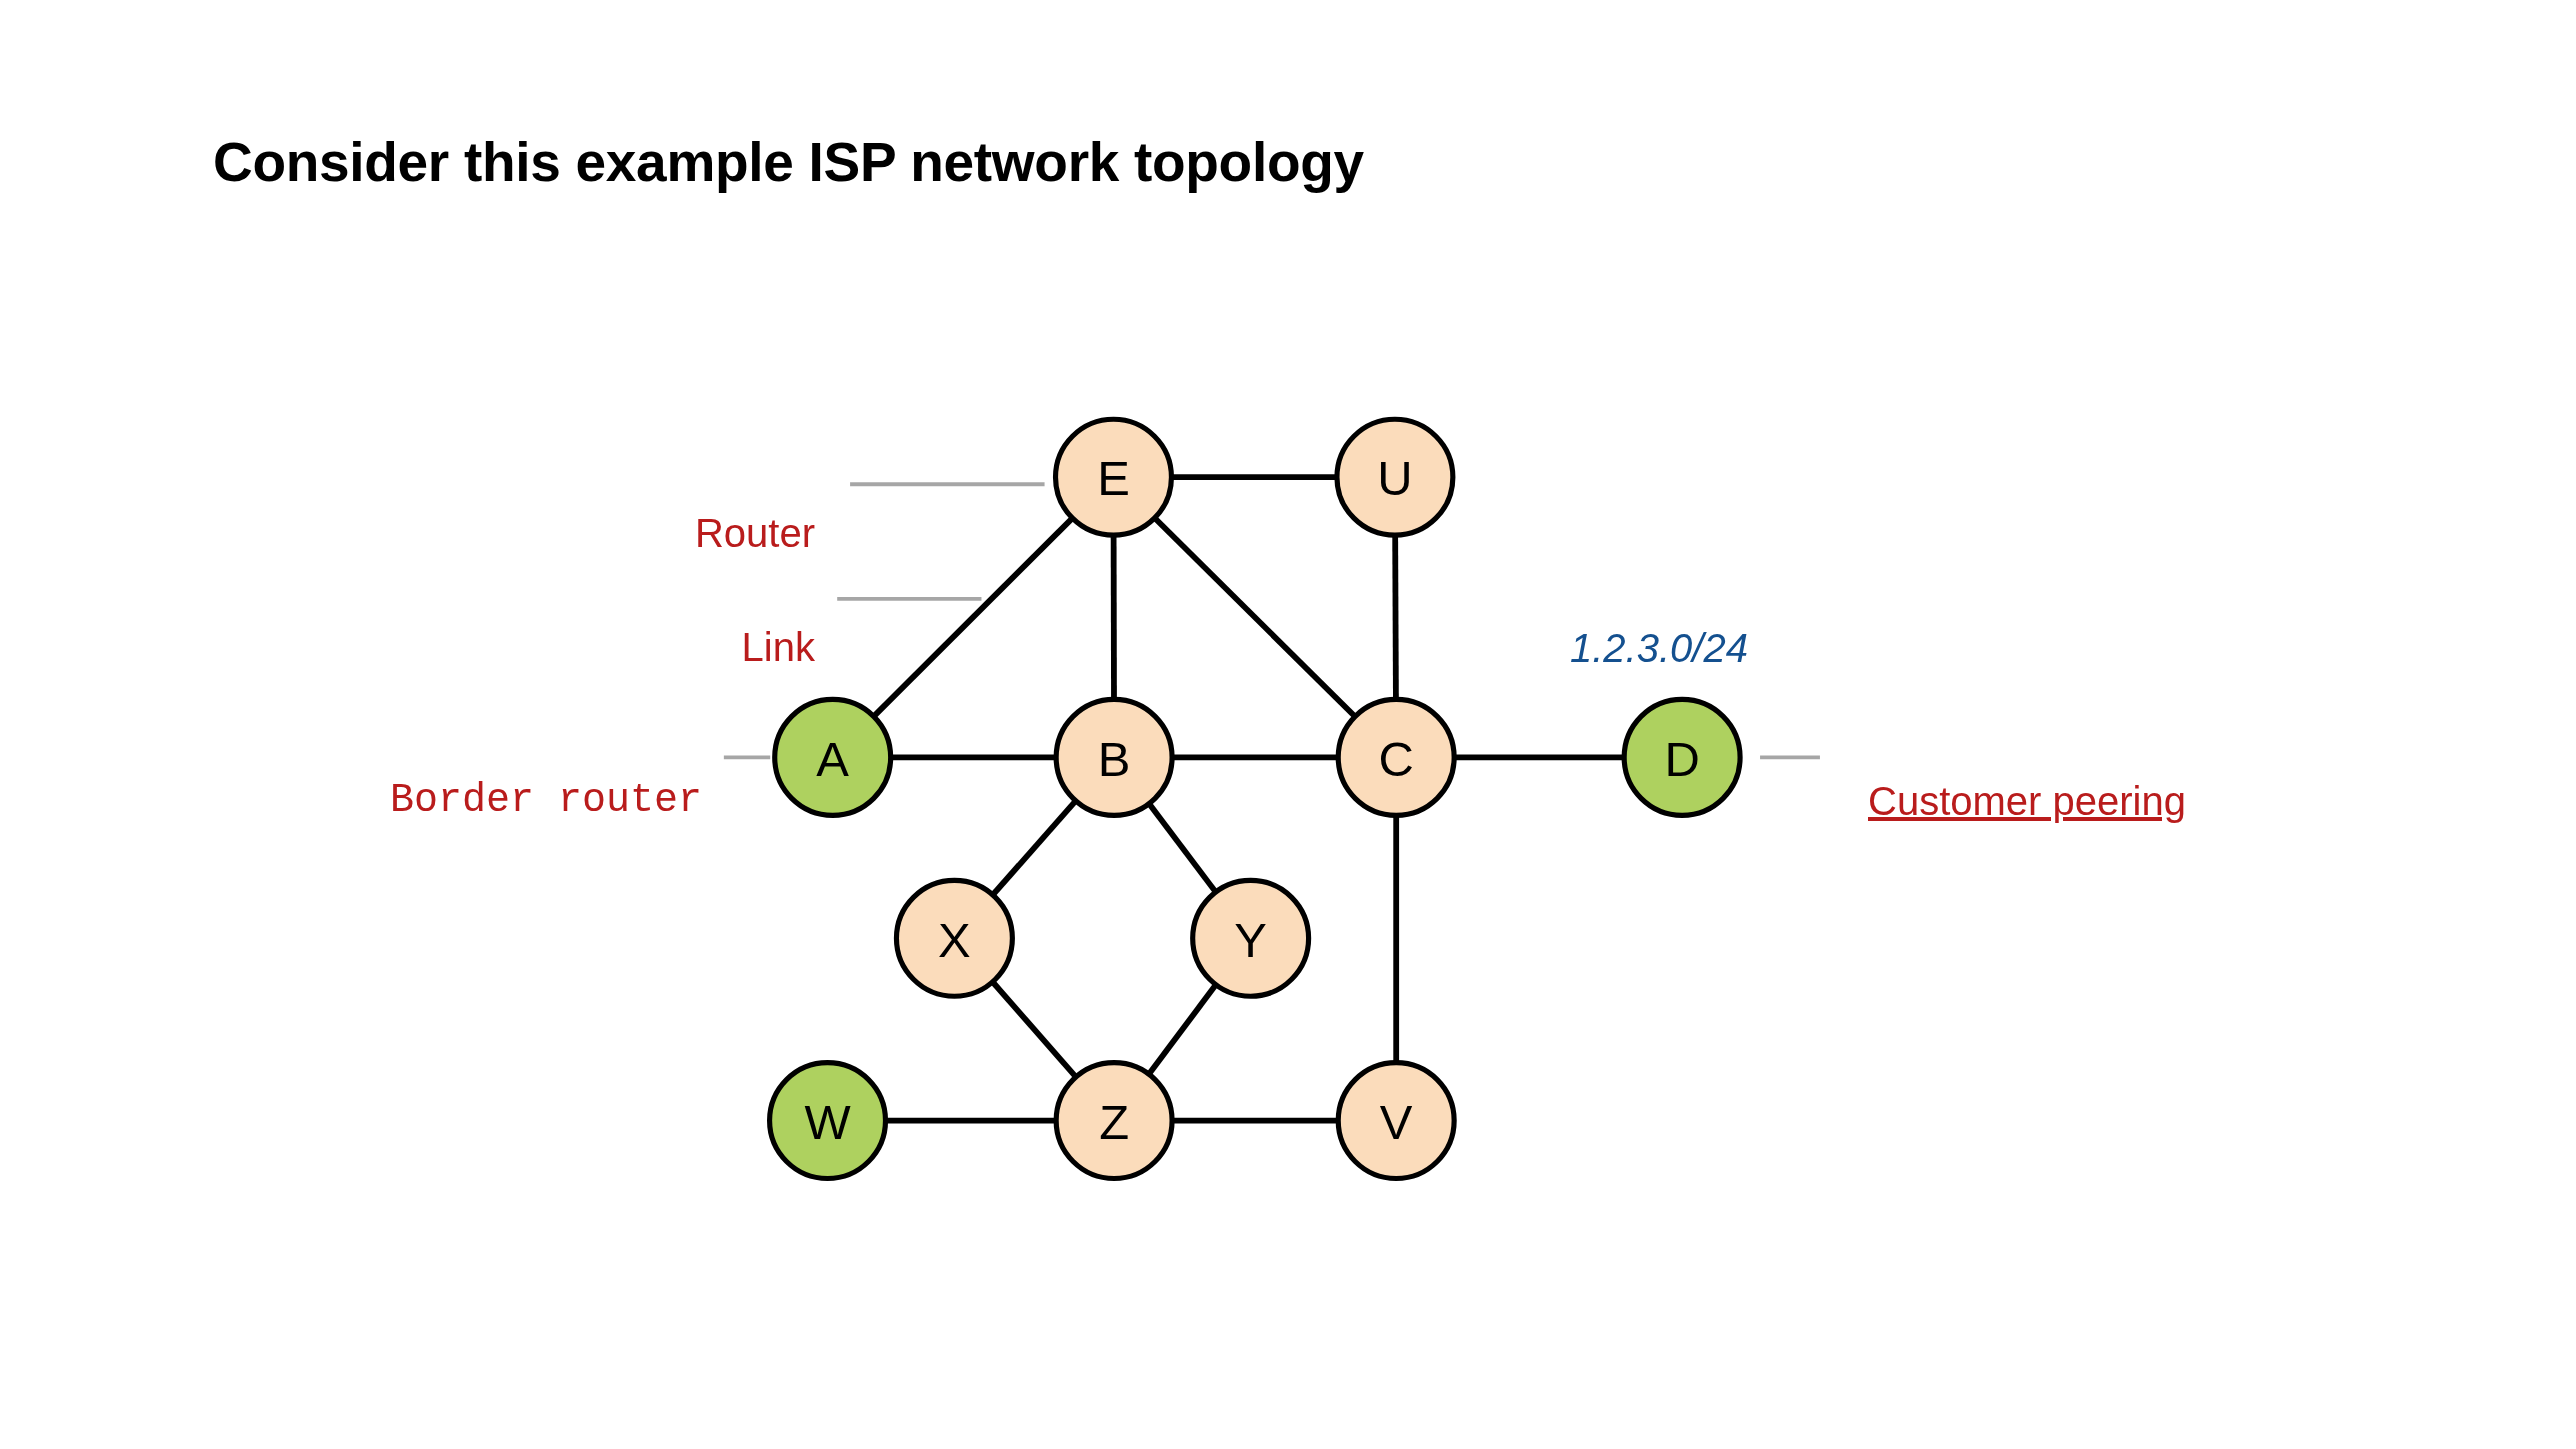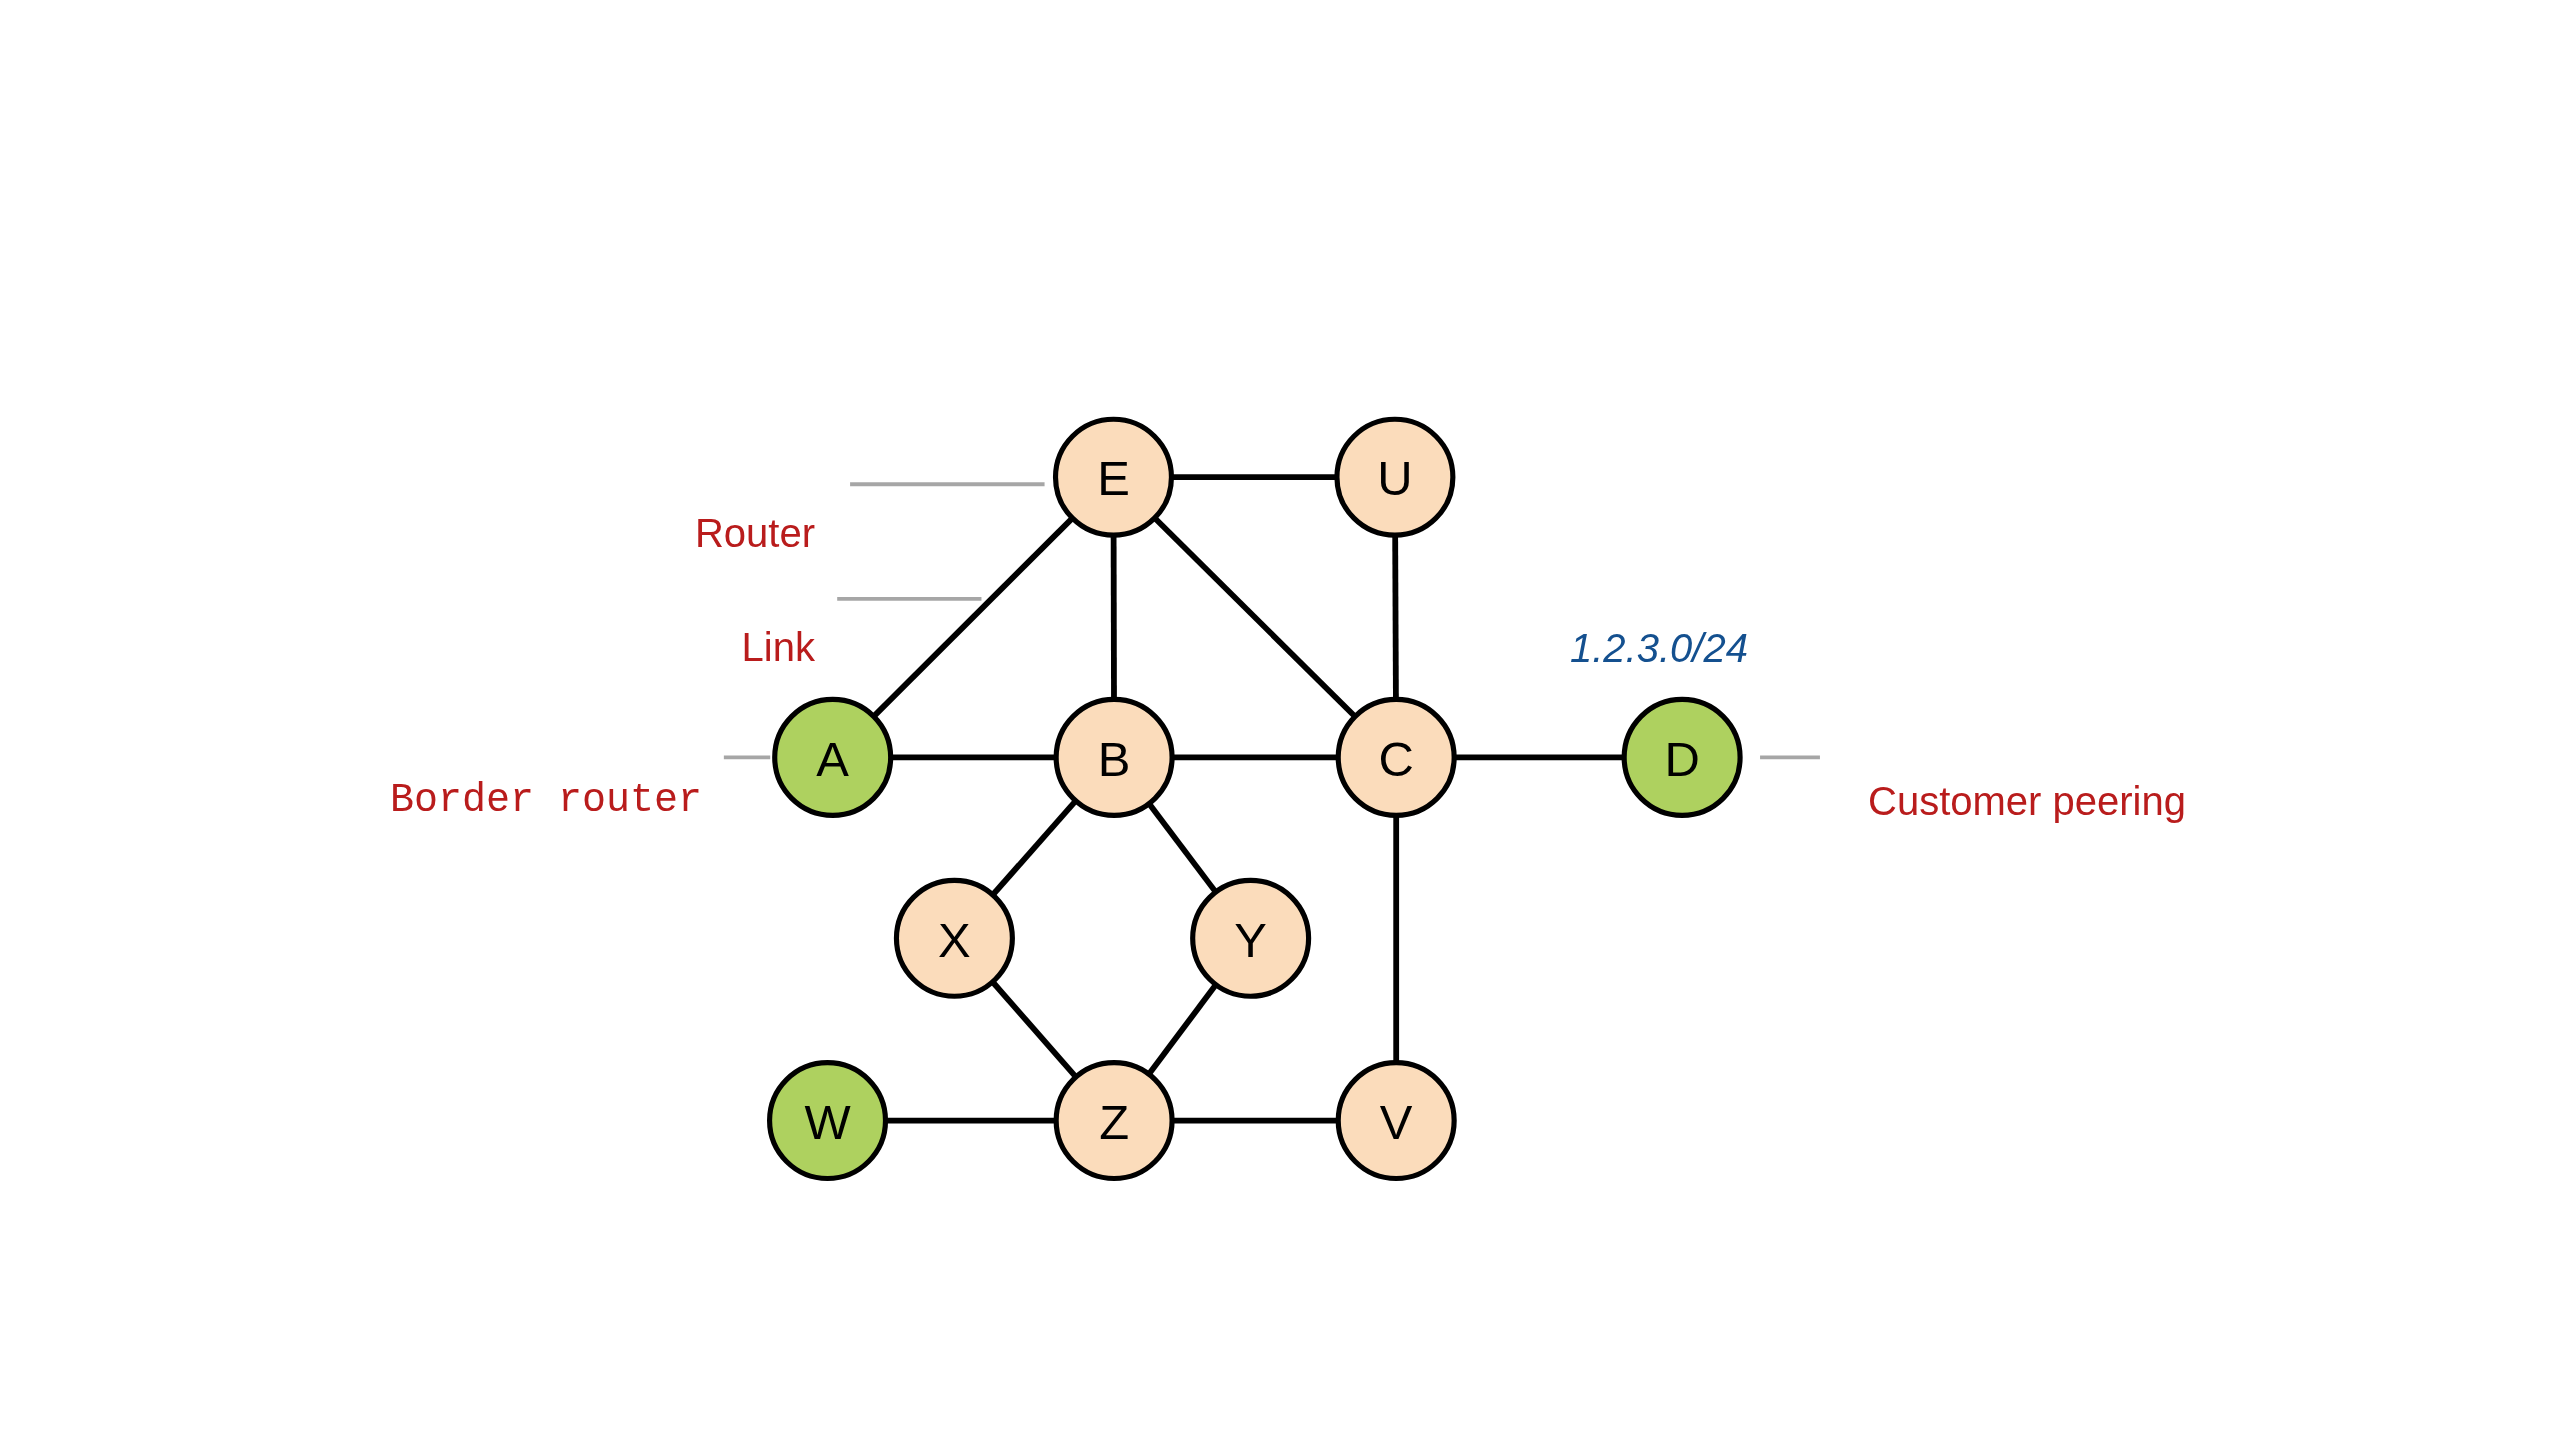--- a/index.html
+++ b/index.html
@@ -86,38 +86,40 @@
   .annotation {
     position: absolute;
     color: #b91c1c;
     font-size: 40px;
     white-space: nowrap;
     line-height: 1;
     margin-top: 40px;
   }
   .annotation.right-side {
     text-align: left;
+    text-decoration: underline;
   }
   .annotation.left-side {
     text-align: right;
   }
   #prefix-label {
     position: absolute;
     color: #14508f;
     font-size: 40px;
     white-space: nowrap;
     line-height: 1;
     font-style: italic;
   }
 </style>
 </head>
 <body>
 
 <div id="slide">
 
+  <div id="page-title">Consider this example ISP network topology</div>
 
   <div id="topology-figure">
     <svg id="topology-svg" viewBox="0 0 4000 2250">
       <g id="leader-layer">
           <line x1="1320" y1="752" x2="1622" y2="752" class="leader-line"></line>
           <line x1="1300" y1="930" x2="1524" y2="930" class="leader-line"></line>
           <line x1="1124" y1="1176" x2="1196" y2="1176" class="leader-line"></line>
           <line x1="2733" y1="1176" x2="2826" y2="1176" class="leader-line"></line>
         </g>
       <g id="edge-layer">

